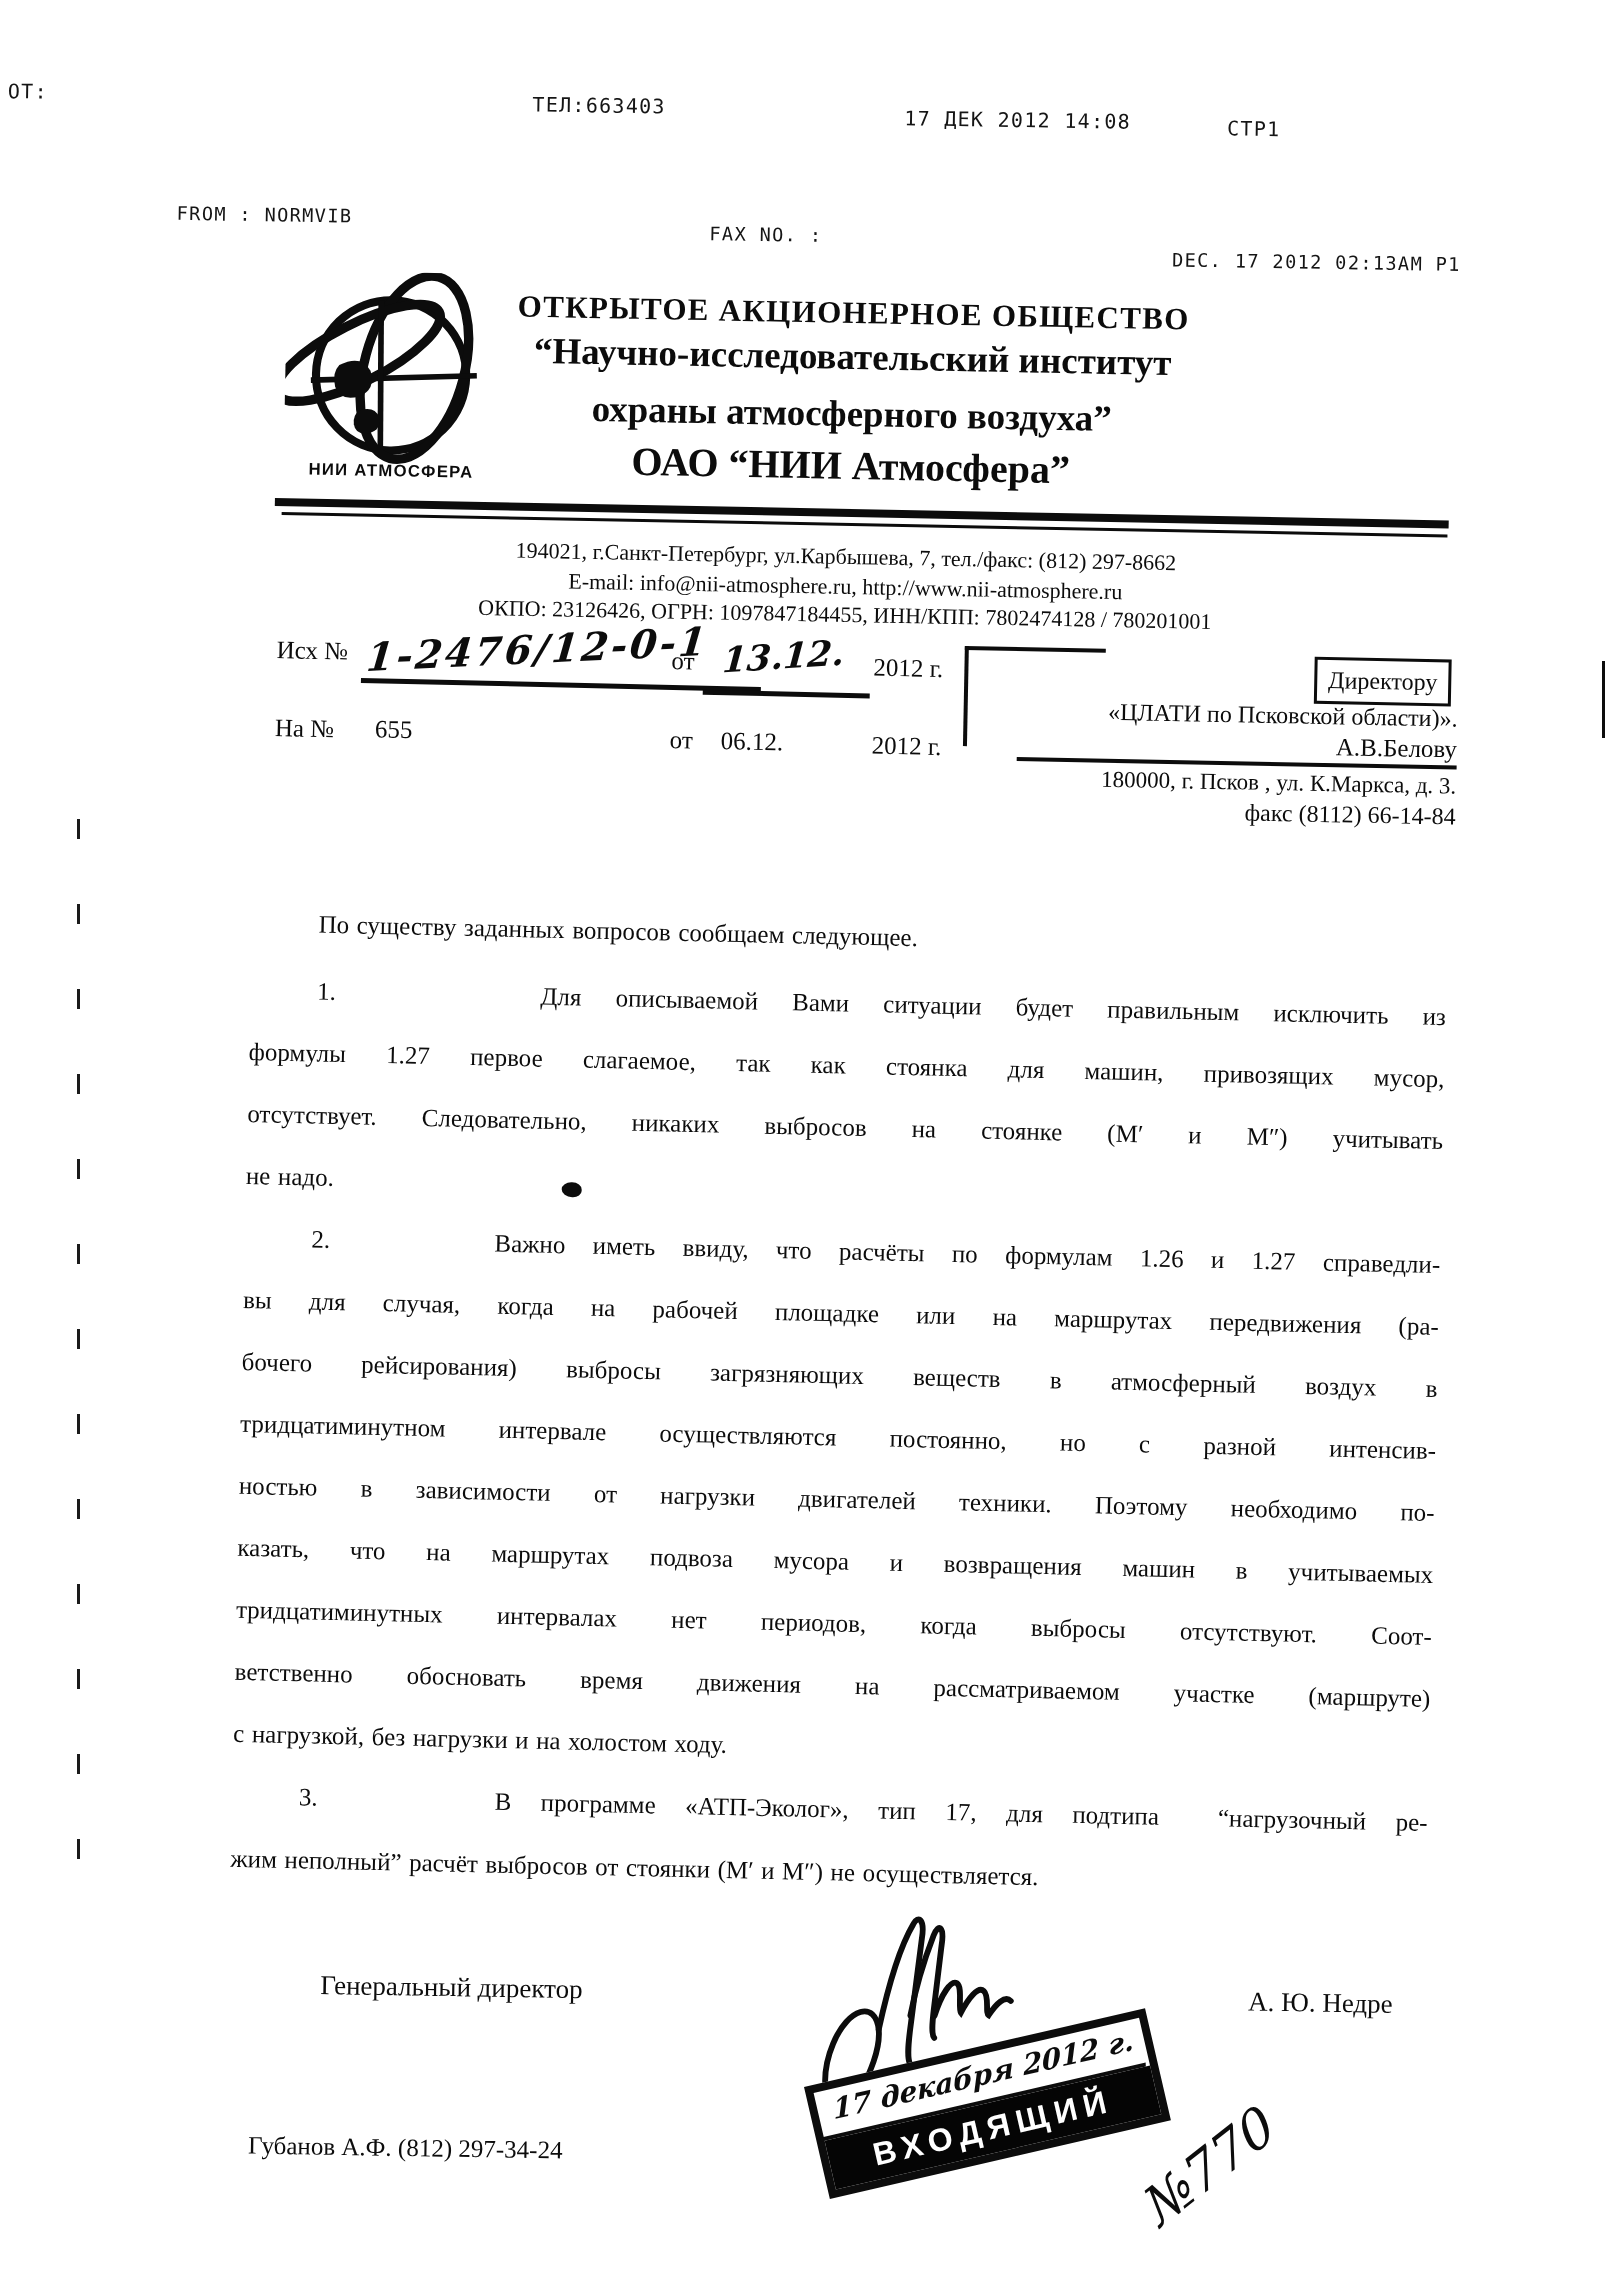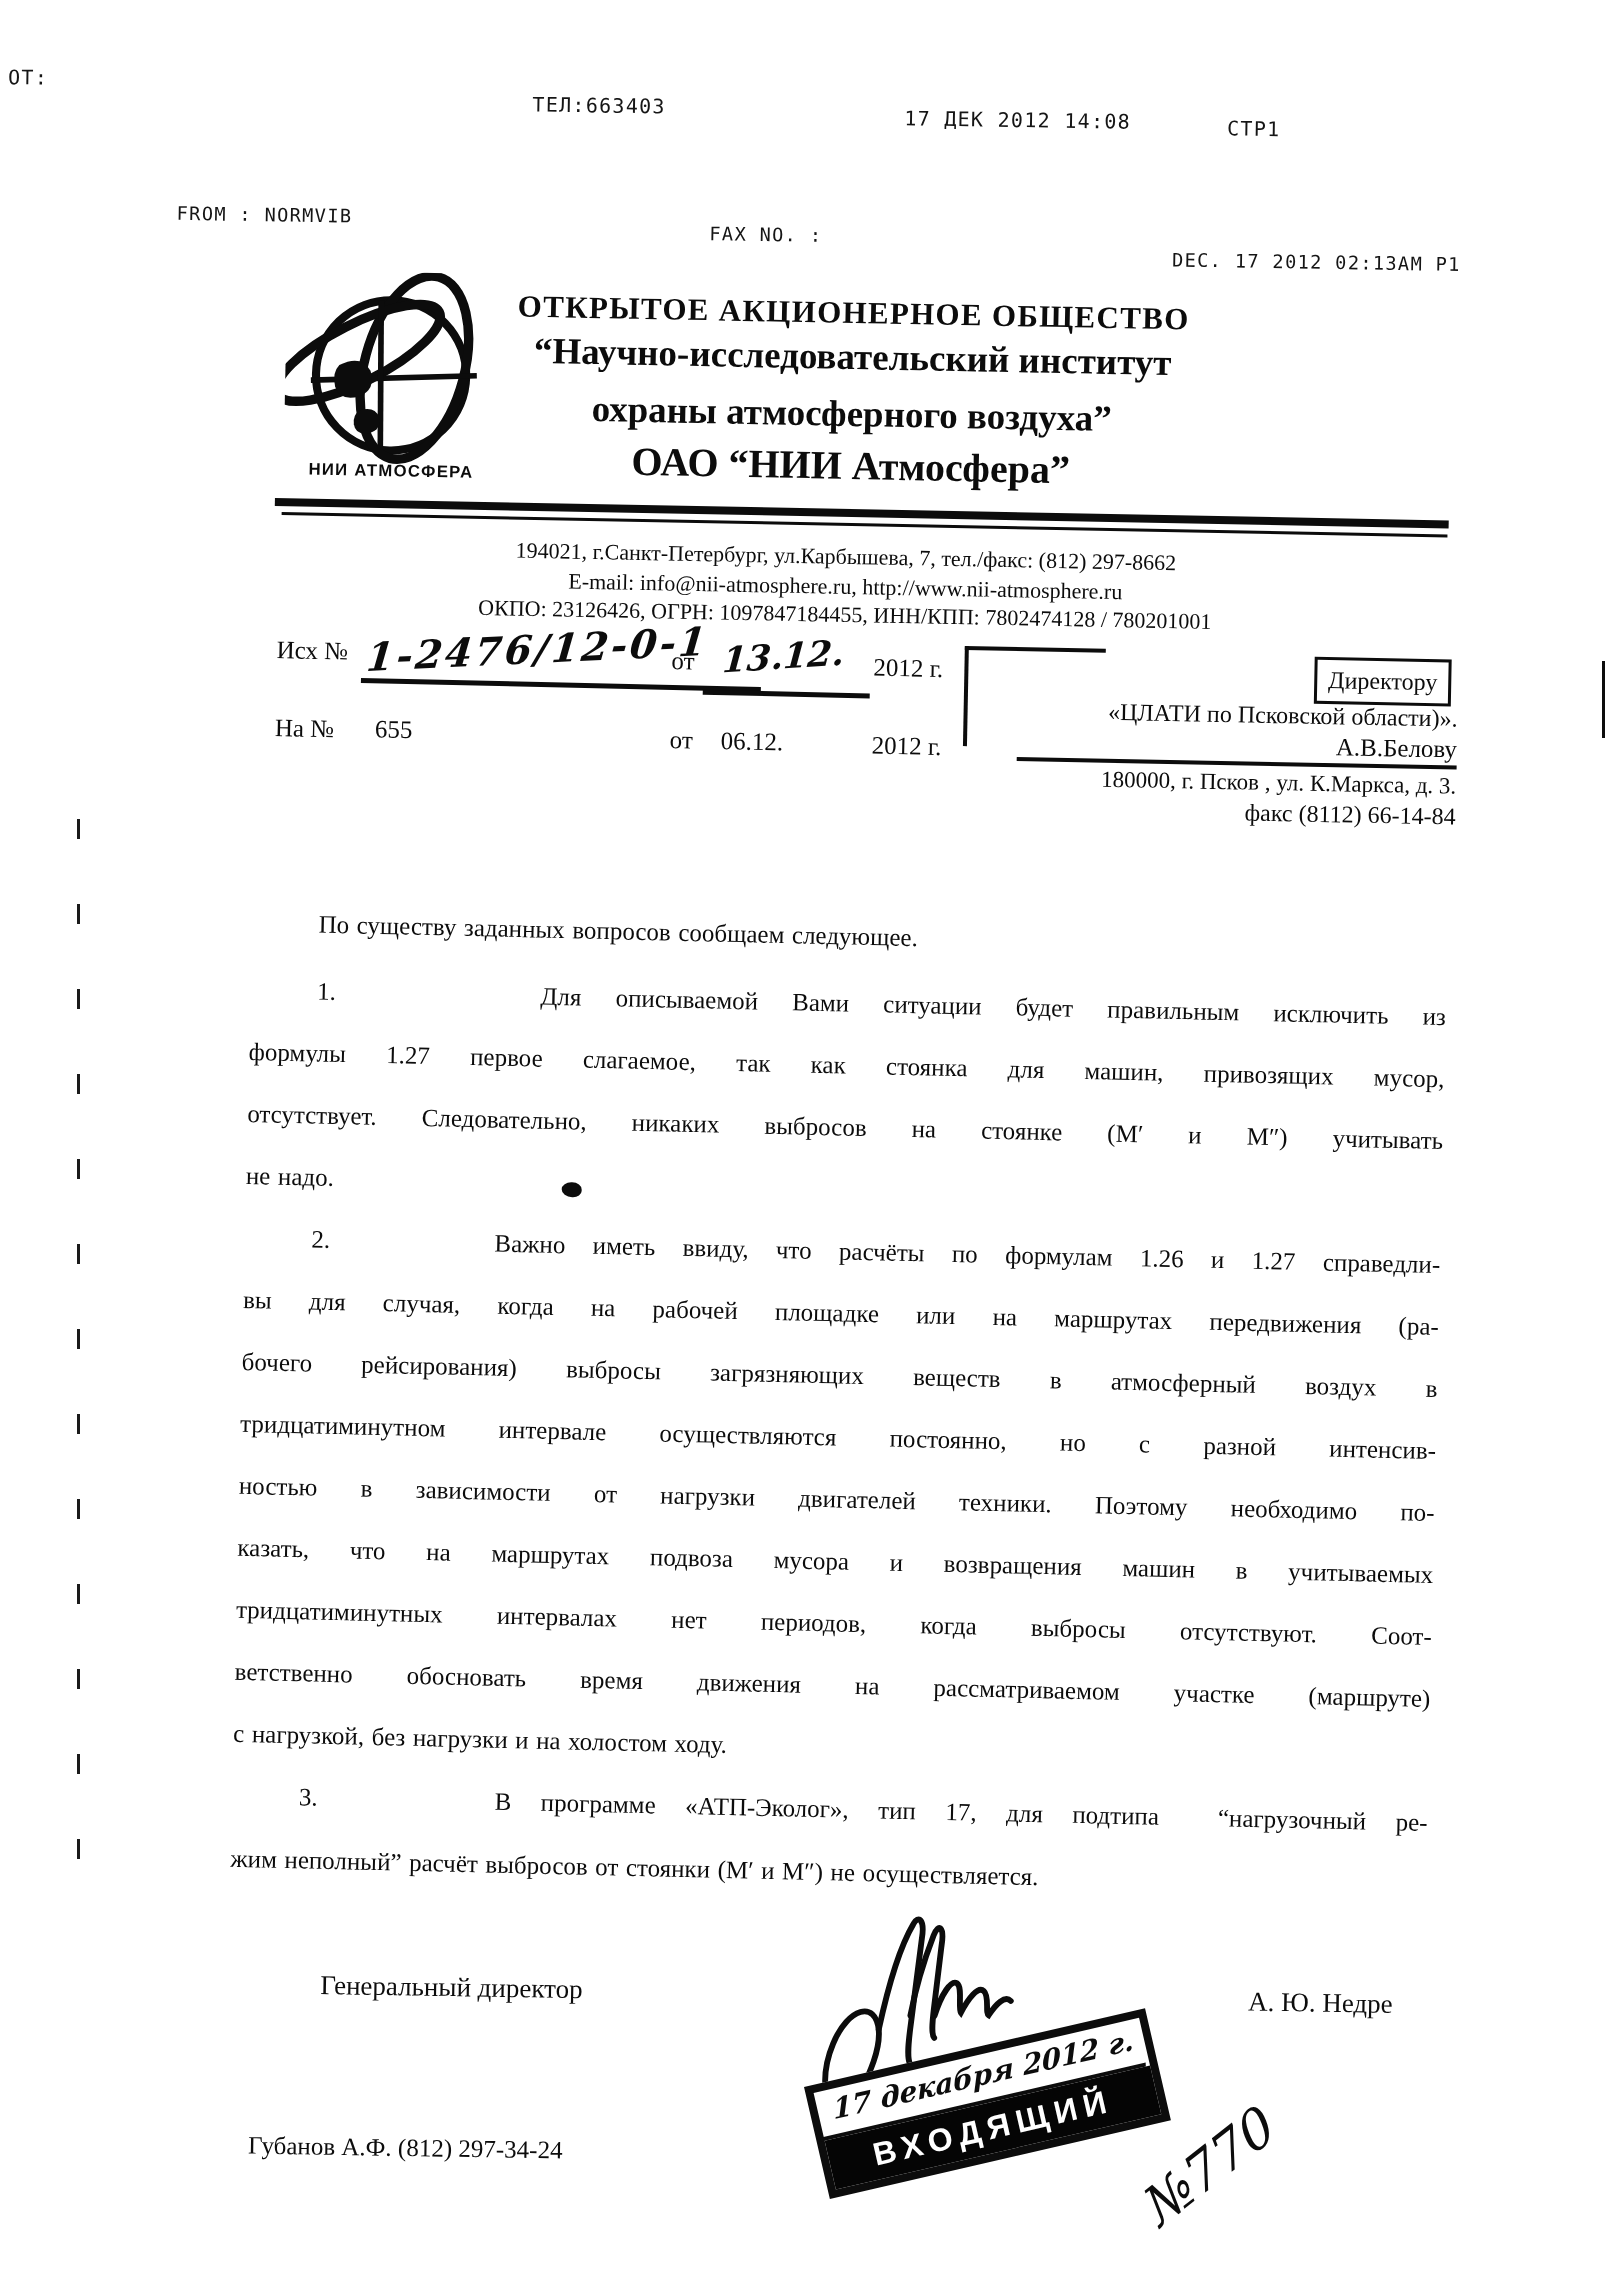--- a/index.html
+++ b/index.html
@@ -44,21 +44,21 @@
           background:repeating-linear-gradient(180deg,#1a1a1a 0 20px,transparent 20px 85px);}
   .logo-caption{font-family:"Liberation Sans",sans-serif;font-weight:bold;font-size:16.7px;
                 letter-spacing:1.3px;}
 </style>
 </head>
 <body>
 
 <div class="sheet">
 
   <div class="fax-head">
-    <span class="abs mono" style="left:9.3px;top:65px">ОТ:</span>
+    <span class="abs mono" style="left:9.3px;top:79px">ОТ:</span>
     <span class="abs mono" style="left:534px;top:84px">ТЕЛ:663403</span>
     <span class="abs mono" style="left:906px;top:92px">17 ДЕК  2012 14:08</span>
     <span class="abs mono" style="left:1229px;top:97px">СТР1</span>
     <span class="abs mono" style="left:180px;top:200px;font-size:18.7px">FROM : NORMVIB</span>
     <span class="abs mono" style="left:713px;top:212px;font-size:18.7px">FAX NO. :</span>
     <span class="abs mono" style="left:1176px;top:231px;font-size:18.7px">DEC. 17 2012 02:13AM P1</span>
   </div>
 
   <div class="lh">
     <svg class="abs" style="left:287px;top:270px" width="214" height="194" viewBox="0 0 340 310">

